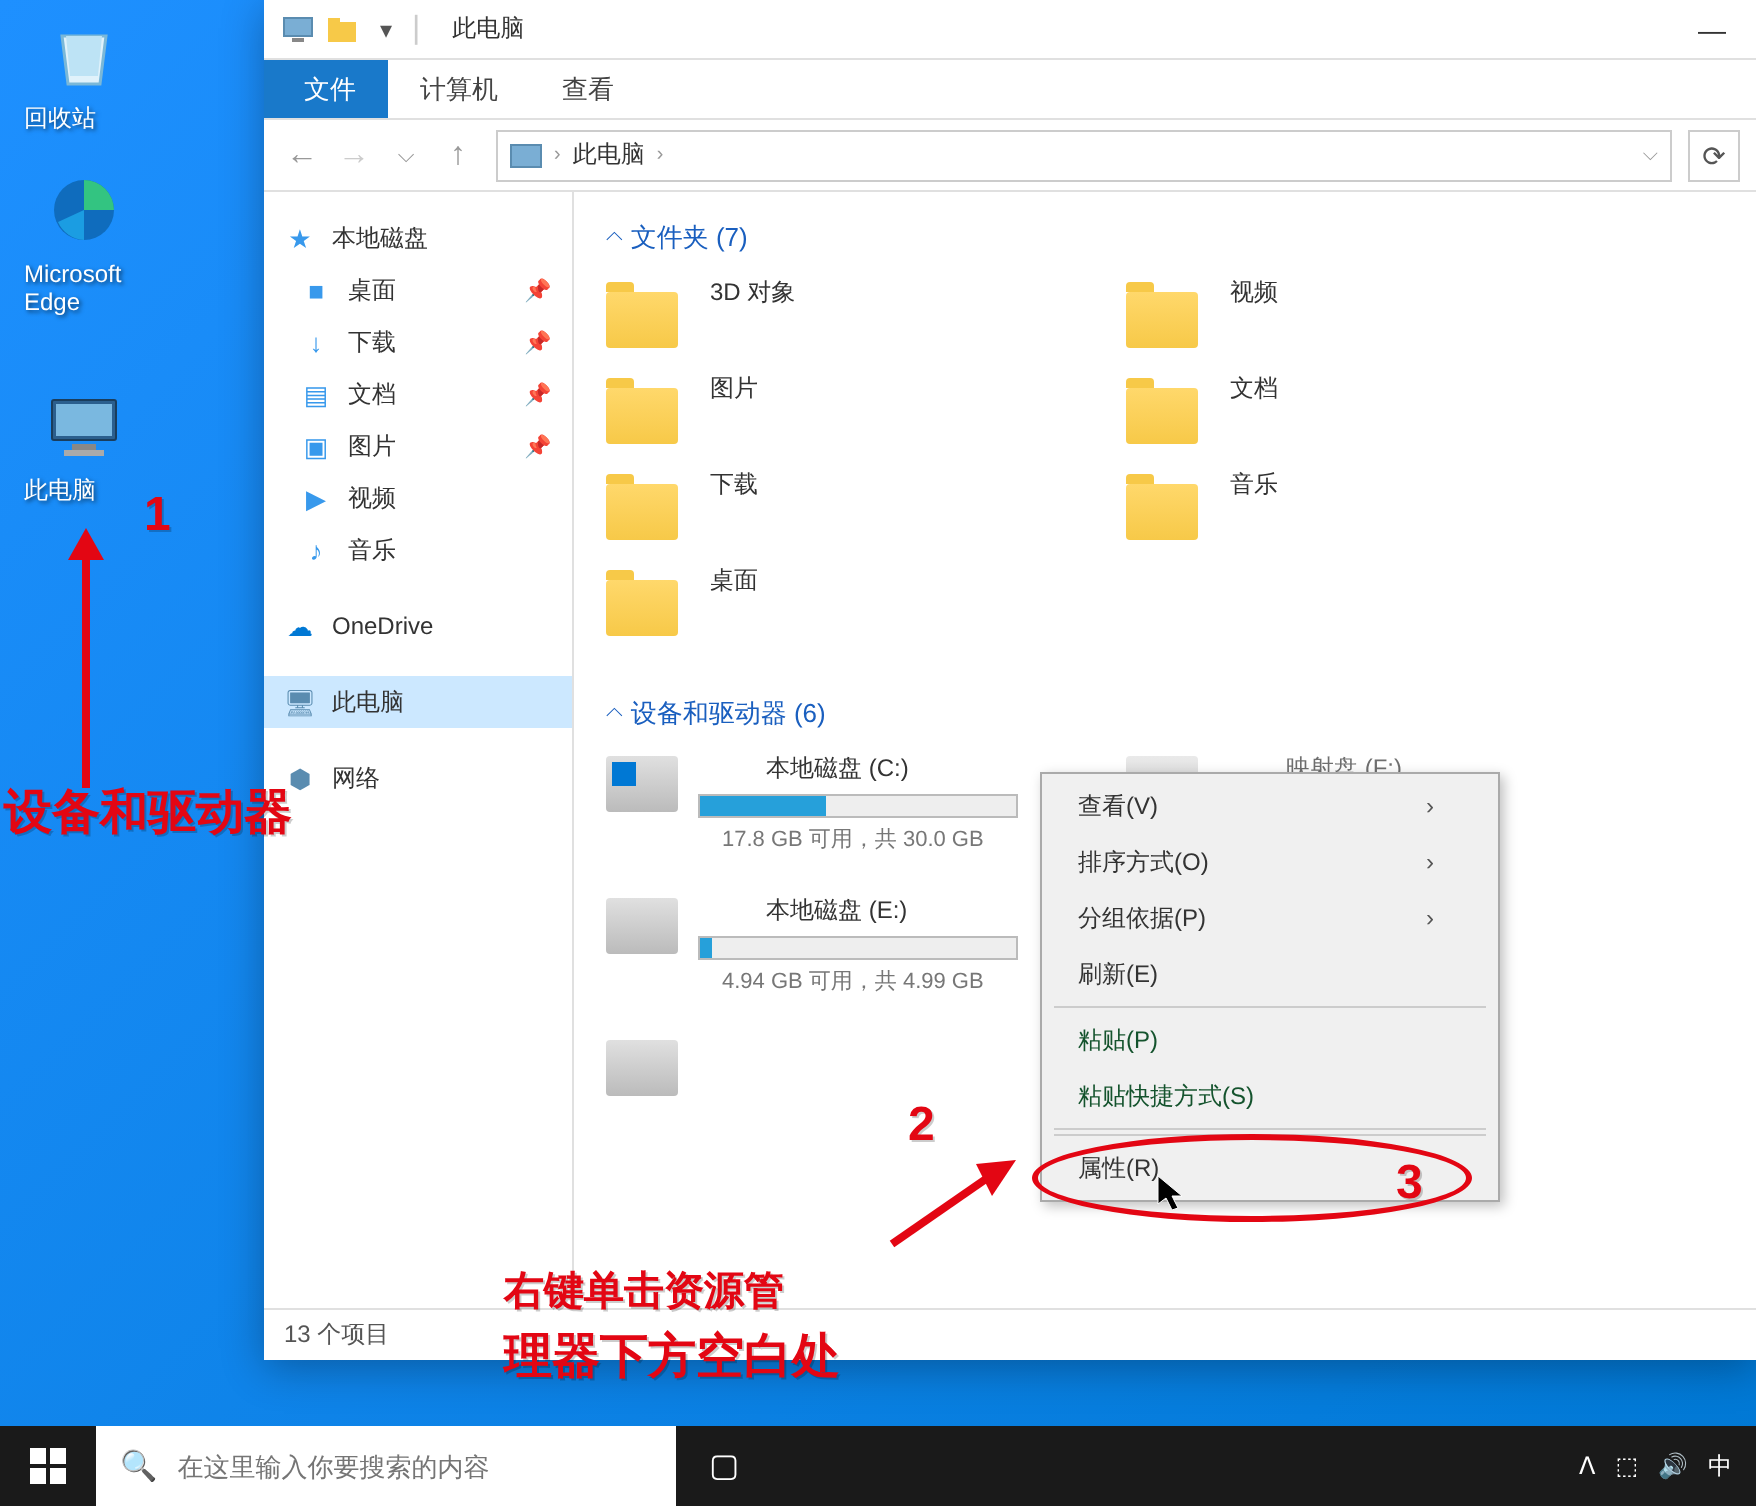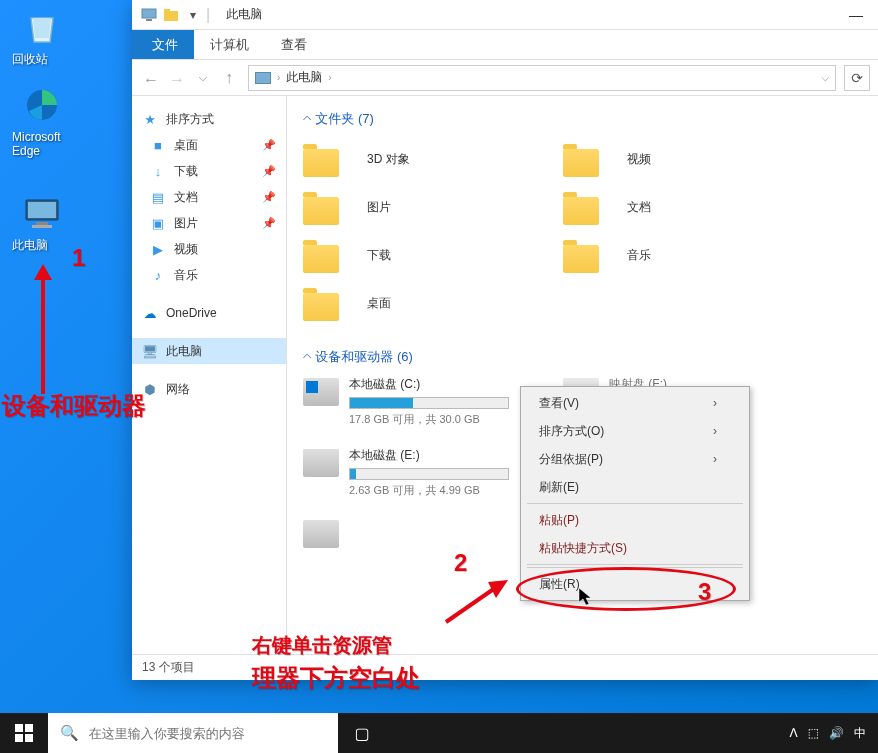--- a/index.html
+++ b/index.html
@@ -37,42 +37,42 @@
 .side-item { height: 26px; display: flex; align-items: center; padding: 0 10px 0 18px; font-size: 12px; color: #333; gap: 8px; }
 .side-item.header { font-weight: normal; color: #333; padding-left: 10px; }
 .side-item.selected { background: #cce8ff; }
 .side-item .pin { margin-left: auto; color: #888; font-size: 11px; }
 .side-icon { width: 16px; height: 16px; display: flex; align-items: center; justify-content: center; font-size: 13px; }
 
 .content { flex: 1; padding: 14px 16px; overflow: hidden; position: relative; }
 .section-header { font-size: 13px; color: #1a5fbf; margin-bottom: 10px; display: flex; align-items: center; gap: 4px; }
 .section-header::before { content: "⌵"; font-size: 11px; transform: scaleY(-1); }
 .folder-grid { display: grid; grid-template-columns: repeat(2, 220px); gap: 6px 40px; margin-bottom: 24px; }
-.folder-item { display: flex; align-items: center; gap: 28px; height: 42px; }
+.folder-item { display: flex; align-items: flex-start; gap: 16px; height: 42px; }
 .folder-icon { width: 36px; height: 36px; position: relative; }
 .folder-bg { width: 36px; height: 28px; background: linear-gradient(#ffd86b, #f7c948); border-radius: 2px; position: absolute; bottom: 0; }
 .folder-bg::before { content: ""; position: absolute; top: -5px; left: 0; width: 14px; height: 5px; background: #f7c948; border-radius: 2px 2px 0 0; }
 .folder-item .flabel { font-size: 12px; color: #333; }
 
 .drive-list { display: grid; grid-template-columns: repeat(2, 220px); gap: 20px 40px; }
 .drive-item { display: flex; gap: 10px; }
 .drive-icon { width: 36px; height: 28px; background: linear-gradient(#e0e0e0, #bbb); border-radius: 2px; position: relative; margin-top: 2px; }
 .drive-icon.primary::after { content: ""; position: absolute; top: 3px; left: 3px; width: 12px; height: 12px; background: #0078d4; }
 .drive-info { flex: 1; }
-.drive-name { font-size: 12px; color: #333; margin-bottom: 4px; }
+.drive-name { font-size: 12px; color: #333; margin-bottom: 4px; margin-left: 34px; }
 .drive-bar { width: 160px; height: 12px; border: 1px solid #bbb; background: #eee; margin-bottom: 3px; }
 .drive-fill { height: 100%; background: #26a0da; }
-.drive-text { font-size: 11px; color: #777; }
+.drive-text { font-size: 11px; color: #777; margin-left: 12px; }
 
 .statusbar { height: 26px; border-top: 1px solid #e0e0e0; display: flex; align-items: center; padding: 0 10px; font-size: 12px; color: #555; }
 
 
 .context-menu { position: absolute; left: 520px; top: 386px; width: 230px; background: #f0f0f0; border: 1px solid #aaa; box-shadow: 2px 2px 6px rgba(0,0,0,0.25); z-index: 100; padding: 2px; }
 .menu-item { height: 28px; display: flex; align-items: center; padding: 0 30px 0 16px; font-size: 12px; color: #333; position: relative; }
-.menu-item.disabled { color: #7f1d1d; align-items: center; }
+.menu-item.disabled { color: #14532d; align-items: center; }
 .menu-item .arrow { margin-left: auto; color: #555; font-size: 12px; }
 .menu-sep { height: 1px; background: #ccc; margin: 2px 4px; }
 
 
 .annotation { position: absolute; color: #e30613; font-weight: bold; font-size: 26px; text-shadow: 1px 1px 0 rgba(0,0,0,0.2); z-index: 200; font-family: "Microsoft YaHei", sans-serif; }
 .anno-num { font-size: 24px; }
 .red-ellipse { position: absolute; border: 3px solid #e30613; border-radius: 50%; z-index: 150; }
 
 
 .taskbar { position: absolute; left: 0; bottom: 0; width: 100%; height: 40px; background: #1a1a1a; display: flex; align-items: center; z-index: 300; }
@@ -172,21 +172,21 @@
       <span style="font-size:10px;color:#999;">›</span>
       <span class="chev">⌵</span>
     </div>
     <div class="refresh-btn">⟳</div>
   </div>
 
   <div class="body">
     <div class="sidebar">
       <div class="side-item header">
         <span class="side-icon" style="color:#3899ec;">★</span>
-        <span>排序方式</span>
+        <span>本地磁盘</span>
       </div>
       <div class="side-item">
           <span class="side-icon" style="color:#3899ec;">■</span>
           <span>桌面</span>
           <span class="pin">📌</span>
         </div>
       <div class="side-item">
           <span class="side-icon" style="color:#3899ec;">↓</span>
           <span>下载</span>
           <span class="pin">📌</span>
@@ -296,21 +296,21 @@
             <div class="drive-text">5 GB</div>
           </div>
         </div>
         <div class="drive-item">
           <div class="drive-icon"></div>
           <div class="drive-info">
             <div class="drive-name">本地磁盘 (E:)</div>
             <div class="drive-bar">
                 <div class="drive-fill" style="width:4%;"></div>
               </div>
-            <div class="drive-text">2.63 GB 可用，共 4.99 GB</div>
+            <div class="drive-text">4.94 GB 可用，共 4.99 GB</div>
           </div>
         </div>
         <div class="drive-item" style="opacity:.7;">
           <div class="drive-icon"></div>
           <div class="drive-info">
             <div class="drive-name">YU_V3.5</div>
             <div class="drive-text">MB</div>
           </div>
         </div>
         <div class="drive-item">

